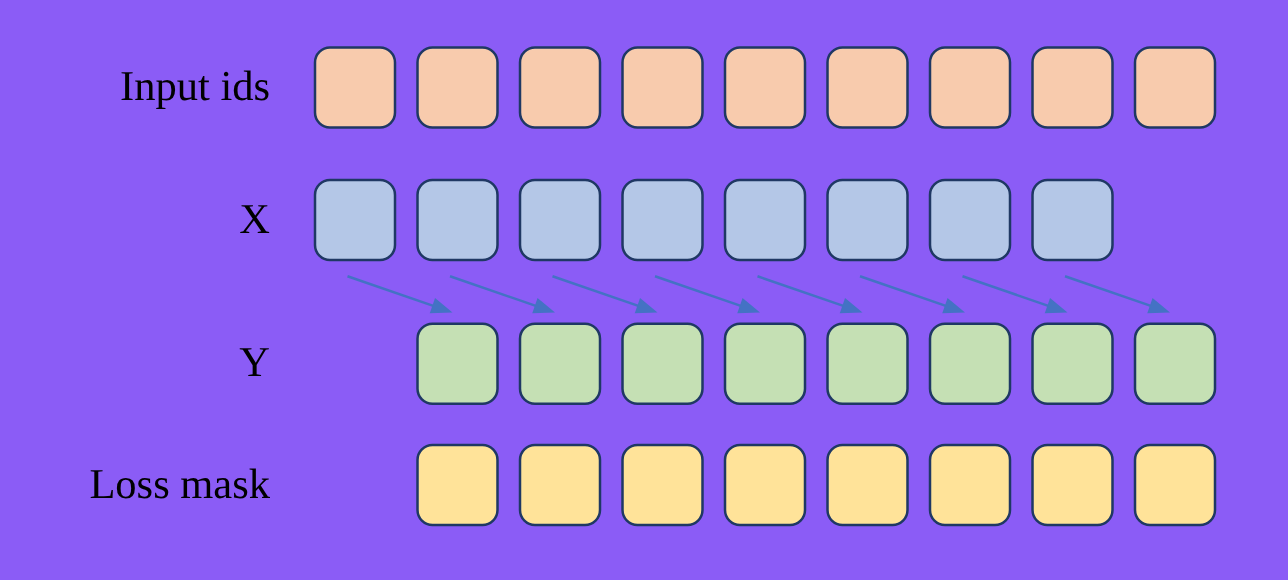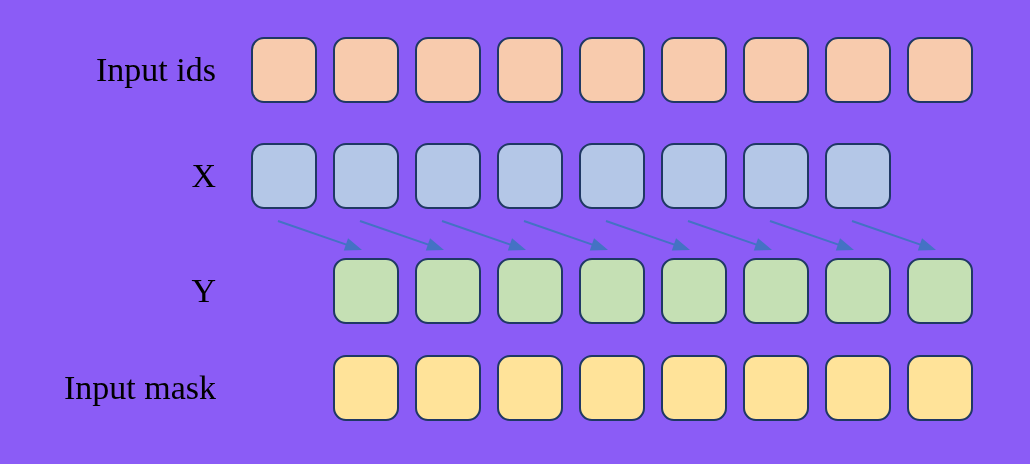--- a/index.html
+++ b/index.html
@@ -65,21 +65,21 @@
       <div class="cell" style="left: 825px; top: 143px; width: 66px; height: 66px; background: rgb(180, 199, 231); border: 2.5px solid rgb(31, 56, 100); border-radius: 13px;"></div>
       <div class="row-label" style="top: 291px; right: 814px; color: rgb(0, 0, 0);">Y</div>
       <div class="cell" style="left: 333px; top: 258px; width: 66px; height: 66px; background: rgb(197, 224, 180); border: 2.5px solid rgb(31, 56, 100); border-radius: 13px;"></div>
       <div class="cell" style="left: 415px; top: 258px; width: 66px; height: 66px; background: rgb(197, 224, 180); border: 2.5px solid rgb(31, 56, 100); border-radius: 13px;"></div>
       <div class="cell" style="left: 497px; top: 258px; width: 66px; height: 66px; background: rgb(197, 224, 180); border: 2.5px solid rgb(31, 56, 100); border-radius: 13px;"></div>
       <div class="cell" style="left: 579px; top: 258px; width: 66px; height: 66px; background: rgb(197, 224, 180); border: 2.5px solid rgb(31, 56, 100); border-radius: 13px;"></div>
       <div class="cell" style="left: 661px; top: 258px; width: 66px; height: 66px; background: rgb(197, 224, 180); border: 2.5px solid rgb(31, 56, 100); border-radius: 13px;"></div>
       <div class="cell" style="left: 743px; top: 258px; width: 66px; height: 66px; background: rgb(197, 224, 180); border: 2.5px solid rgb(31, 56, 100); border-radius: 13px;"></div>
       <div class="cell" style="left: 825px; top: 258px; width: 66px; height: 66px; background: rgb(197, 224, 180); border: 2.5px solid rgb(31, 56, 100); border-radius: 13px;"></div>
       <div class="cell" style="left: 907px; top: 258px; width: 66px; height: 66px; background: rgb(197, 224, 180); border: 2.5px solid rgb(31, 56, 100); border-radius: 13px;"></div>
-      <div class="row-label" style="top: 388px; right: 814px; color: rgb(0, 0, 0);">Input mask</div>
+      <div class="row-label" style="top: 388px; right: 814px; color: rgb(0, 0, 0);">Loss mask</div>
       <div class="cell" style="left: 333px; top: 355px; width: 66px; height: 66px; background: rgb(255, 227, 153); border: 2.5px solid rgb(31, 56, 100); border-radius: 13px;"></div>
       <div class="cell" style="left: 415px; top: 355px; width: 66px; height: 66px; background: rgb(255, 227, 153); border: 2.5px solid rgb(31, 56, 100); border-radius: 13px;"></div>
       <div class="cell" style="left: 497px; top: 355px; width: 66px; height: 66px; background: rgb(255, 227, 153); border: 2.5px solid rgb(31, 56, 100); border-radius: 13px;"></div>
       <div class="cell" style="left: 579px; top: 355px; width: 66px; height: 66px; background: rgb(255, 227, 153); border: 2.5px solid rgb(31, 56, 100); border-radius: 13px;"></div>
       <div class="cell" style="left: 661px; top: 355px; width: 66px; height: 66px; background: rgb(255, 227, 153); border: 2.5px solid rgb(31, 56, 100); border-radius: 13px;"></div>
       <div class="cell" style="left: 743px; top: 355px; width: 66px; height: 66px; background: rgb(255, 227, 153); border: 2.5px solid rgb(31, 56, 100); border-radius: 13px;"></div>
       <div class="cell" style="left: 825px; top: 355px; width: 66px; height: 66px; background: rgb(255, 227, 153); border: 2.5px solid rgb(31, 56, 100); border-radius: 13px;"></div>
       <div class="cell" style="left: 907px; top: 355px; width: 66px; height: 66px; background: rgb(255, 227, 153); border: 2.5px solid rgb(31, 56, 100); border-radius: 13px;"></div>
     </div>
   <svg id="arrow-layer" viewBox="0 0 1030 464" xmlns="http://www.w3.org/2000/svg">

